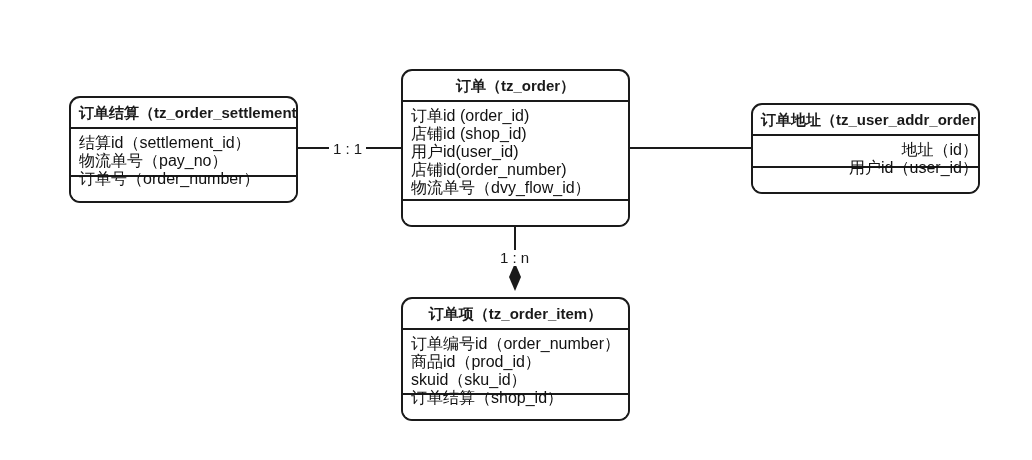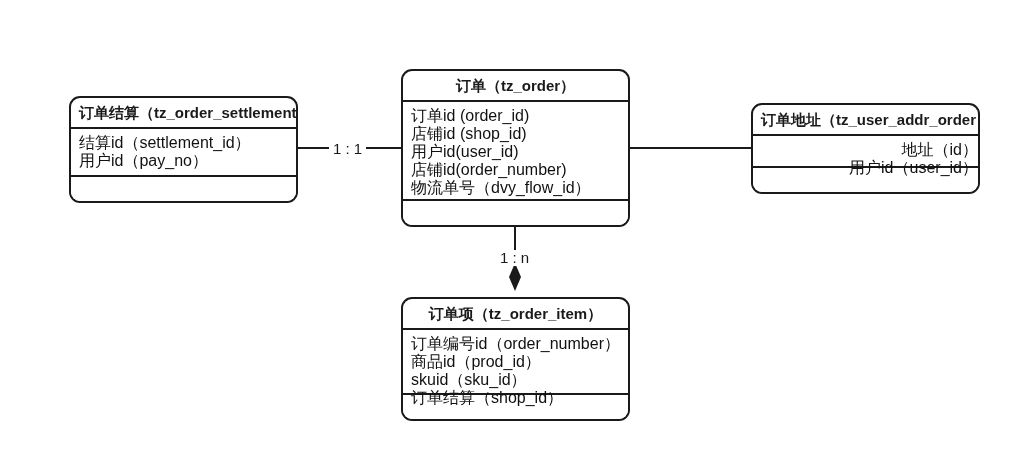--- a/index.html
+++ b/index.html
@@ -99,21 +99,22 @@
   </div>
 
   <div class="edge-label" style="left:329px; top:141px;">1 : 1</div>
 
   <div class="edge-label" style="left:496px; top:250px;text-align:right;">1 : n</div>
 
   <div class="entity" style="left:69px; top:96px; width:229px; height:107px;">
     <div class="entity-title" style="height:31px;">订单结算（tz_order_settlement）</div>
     <div class="entity-attrs" style="height:48px;">
       <div class="attr">结算id（settlement_id）</div>
-      <div class="attr">用户id（pay_no）</div>
+      <div class="attr">物流单号（pay_no）</div>
+      <div class="attr">订单号（order_number）</div>
     </div>
     <div class="entity-footer" style="height:24px;"></div>
   </div>
 
   <div class="entity" style="left:401px; top:69px; width:229px; height:158px;">
     <div class="entity-title" style="height:31px;">订单（tz_order）</div>
     <div class="entity-attrs" style="height:99px;">
       <div class="attr">订单id (order_id)</div>
       <div class="attr">店铺id (shop_id)</div>
       <div class="attr">用户id(user_id)</div>

